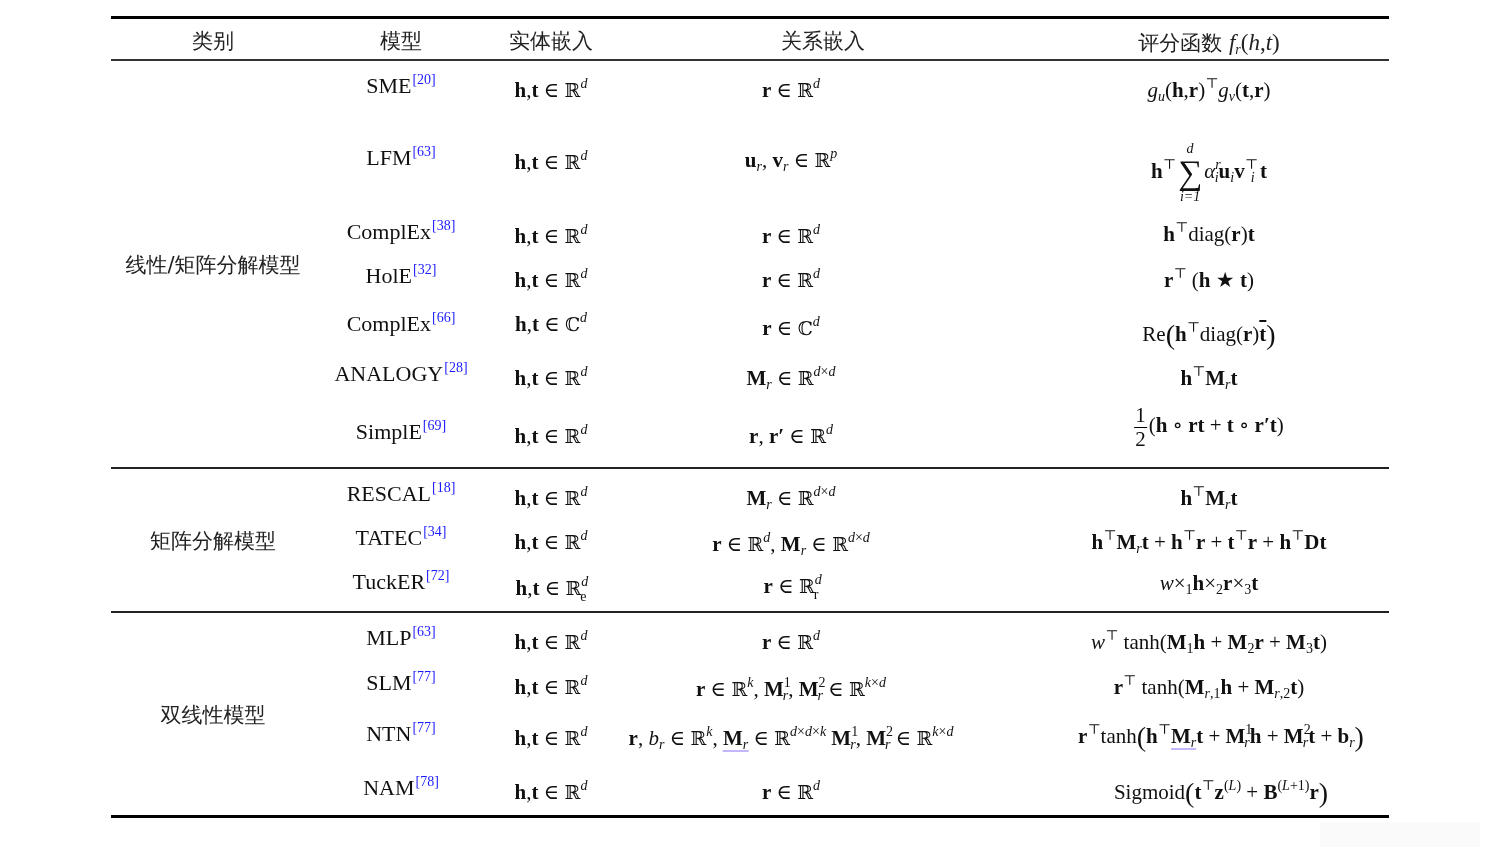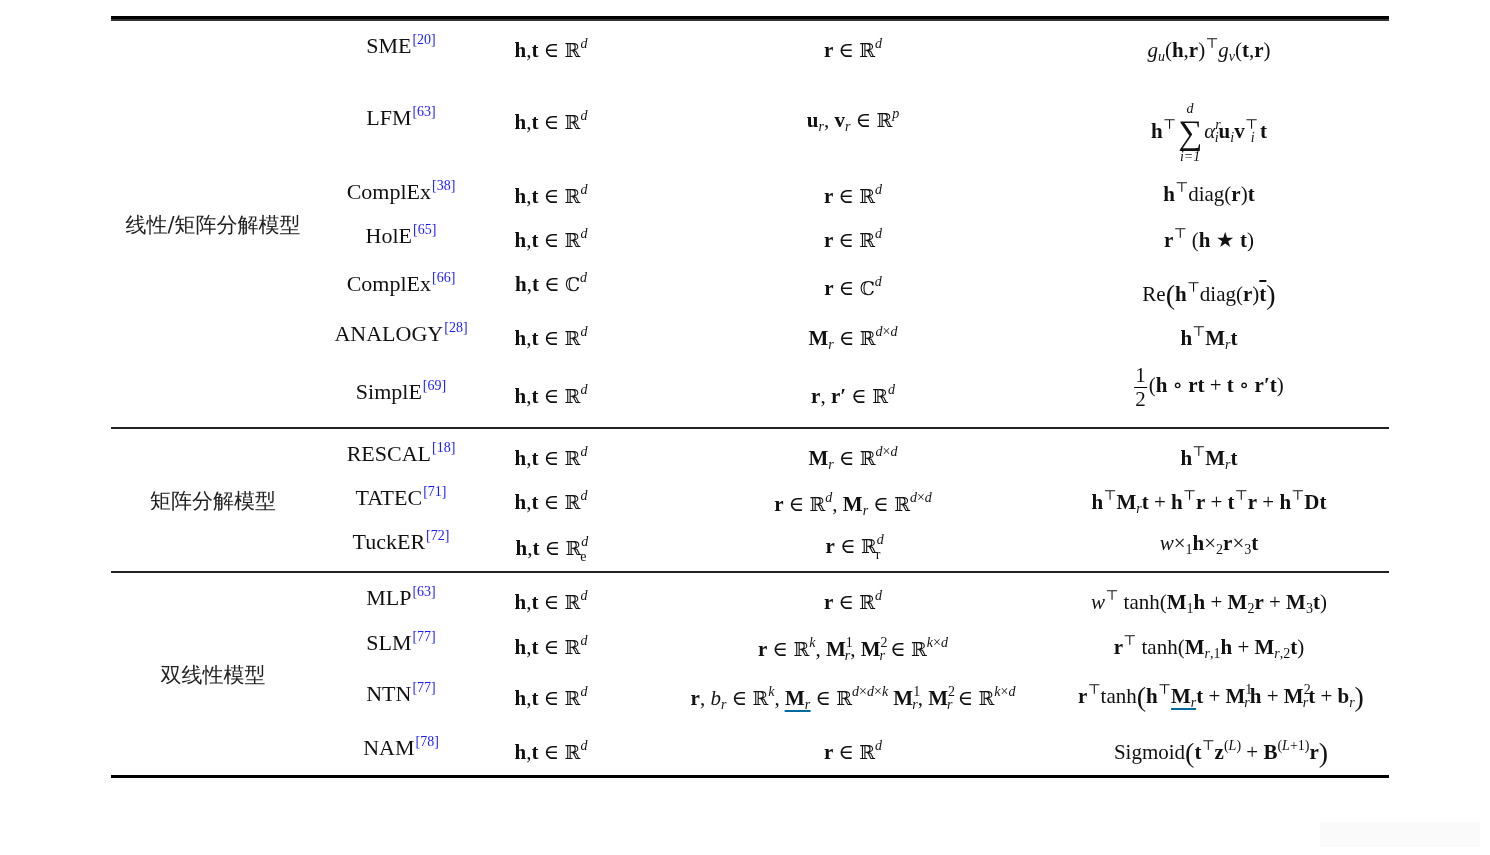--- a/index.html
+++ b/index.html
@@ -38,48 +38,55 @@
     .group { position: relative; }
     .group-label {
       position: absolute; left: 102px;
       transform: translate(-50%, -50%);
       font-family: "DejaVu Sans", sans-serif;
       font-size: 21px; color: #222; white-space: nowrap;
     }
     .row { position: absolute; left: 0; width: 100%; }
     .model { left: 290px; font-size: 22px; }
     .ent { left: 440px; font-size: 21px; }
-    .rel { left: 742px; font-size: 21px; }
+    .rel { left: 680px; font-size: 21px; }
     .score { left: 1098px; font-size: 21px; }
     .ref { color: #1a1aff; font-size: 14px; vertical-align: 9px; margin-left: 1px; }
     b { font-weight: bold; }
     i { font-style: italic; }
     sup.m { font-size: 14px; vertical-align: 9px; }
     sub.m { font-size: 14px; vertical-align: -4px; }
     .bb { font-family: "DejaVu Serif", serif; font-size: 19px; }
     .big { font-size: 28px; vertical-align: -3px; font-weight: normal; }
     .sum-wrap { display:inline-block; text-align:center; vertical-align: middle; line-height: 1; margin: 0 2px; }
     .sum-wrap .lim { font-size: 14px; font-style: italic; display:block; }
     .sum-wrap .sig { font-size: 34px; display:block; }
     .frac { display:inline-block; vertical-align: middle; text-align:center; line-height:1; margin-right: 2px;}
     .frac .num { display:block; border-bottom: 1.5px solid #000; padding: 0 1px 1px; }
     .frac .den { display:block; padding-top: 1px; }
-    .ul { border-bottom: 2px solid #0369a1; }
+    .ul { border-bottom: 2px solid #c4b5fd; }
     .ov { text-decoration: overline; }
     .corner-smudge {
       position:absolute; left: 1320px; top: 822px; width: 160px; height: 25px;
       background: #fafafa;
     }
   </style>
 </head>
 <body>
 
 <div class="table-wrap">
   <div class="rule-top"></div>
 
+  <div class="header-row">
+    <span class="cell hdr" style="left:102px">类别</span>
+    <span class="cell hdr" style="left:290px">模型</span>
+    <span class="cell hdr" style="left:440px">实体嵌入</span>
+    <span class="cell hdr" style="left:712px">关系嵌入</span>
+    <span class="cell hdr" style="left:1098px"><span>评分函数</span> <span style="font-family:'Liberation Serif',serif;font-size:23px;"><i>f</i><sub class="m"><i>r</i></sub>(<i>h</i>,<i>t</i>)</span></span>
+  </div>
 
   <div class="rule-mid"></div>
 
   <div class="group" style="height:406px">
     <span class="group-label" style="top:204px">线性/矩阵分解模型</span>
 
     <div class="row" style="top:12px">
       <span class="cell model"><span>SME</span><span class="ref">[20]</span></span>
       <span class="cell ent" style="top:4px"><b>h</b>,<b>t</b> ∈ <span class="bb">ℝ</span><sup class="m"><i>d</i></sup></span>
       <span class="cell rel" style="top:4px"><b>r</b> ∈ <span class="bb">ℝ</span><sup class="m"><i>d</i></sup></span>
@@ -94,21 +101,21 @@
     </div>
 
     <div class="row" style="top:158px">
       <span class="cell model"><span>ComplEx</span><span class="ref">[38]</span></span>
       <span class="cell ent" style="top:4px"><b>h</b>,<b>t</b> ∈ <span class="bb">ℝ</span><sup class="m"><i>d</i></sup></span>
       <span class="cell rel" style="top:4px"><b>r</b> ∈ <span class="bb">ℝ</span><sup class="m"><i>d</i></sup></span>
       <span class="cell score" style="top:2px"><b>h</b><sup class="m">⊤</sup>diag(<b>r</b>)<b>t</b></span>
     </div>
 
     <div class="row" style="top:202px">
-      <span class="cell model"><span>HolE</span><span class="ref">[65]</span></span>
+      <span class="cell model"><span>HolE</span><span class="ref">[32]</span></span>
       <span class="cell ent" style="top:4px"><b>h</b>,<b>t</b> ∈ <span class="bb">ℝ</span><sup class="m"><i>d</i></sup></span>
       <span class="cell rel" style="top:4px"><b>r</b> ∈ <span class="bb">ℝ</span><sup class="m"><i>d</i></sup></span>
       <span class="cell score" style="top:4px"><b>r</b><sup class="m">⊤</sup> (<b>h</b> ★ <b>t</b>)</span>
     </div>
 
     <div class="row" style="top:250px">
       <span class="cell model"><span>ComplEx</span><span class="ref">[66]</span></span>
       <span class="cell ent" style="top:0"><b>h</b>,<b>t</b> ∈ <span class="bb">ℂ</span><sup class="m"><i>d</i></sup></span>
       <span class="cell rel" style="top:4px"><b>r</b> ∈ <span class="bb">ℂ</span><sup class="m"><i>d</i></sup></span>
       <span class="cell score" style="top:10px">Re<span class="big">(</span><b>h</b><sup class="m">⊤</sup>diag(<b>r</b>)<b class="ov">t</b><span class="big">)</span></span>
@@ -135,21 +142,21 @@
     <span class="group-label" style="top:72px">矩阵分解模型</span>
 
     <div class="row" style="top:12px">
       <span class="cell model"><span>RESCAL</span><span class="ref">[18]</span></span>
       <span class="cell ent" style="top:4px"><b>h</b>,<b>t</b> ∈ <span class="bb">ℝ</span><sup class="m"><i>d</i></sup></span>
       <span class="cell rel" style="top:4px"><b>M</b><sub class="m"><i>r</i></sub> ∈ <span class="bb">ℝ</span><sup class="m"><i>d</i>×<i>d</i></sup></span>
       <span class="cell score" style="top:4px"><b>h</b><sup class="m">⊤</sup><b>M</b><sub class="m"><i>r</i></sub><b>t</b></span>
     </div>
 
     <div class="row" style="top:56px">
-      <span class="cell model"><span>TATEC</span><span class="ref">[71]</span></span>
+      <span class="cell model"><span>TATEC</span><span class="ref">[34]</span></span>
       <span class="cell ent" style="top:4px"><b>h</b>,<b>t</b> ∈ <span class="bb">ℝ</span><sup class="m"><i>d</i></sup></span>
       <span class="cell rel" style="top:6px"><b>r</b> ∈ <span class="bb">ℝ</span><sup class="m"><i>d</i></sup>, <b>M</b><sub class="m"><i>r</i></sub> ∈ <span class="bb">ℝ</span><sup class="m"><i>d</i>×<i>d</i></sup></span>
       <span class="cell score" style="top:4px"><b>h</b><sup class="m">⊤</sup><b>M</b><sub class="m"><i>r</i></sub><b>t</b> + <b>h</b><sup class="m">⊤</sup><b>r</b> + <b>t</b><sup class="m">⊤</sup><b>r</b> + <b>h</b><sup class="m">⊤</sup><b>Dt</b></span>
     </div>
 
     <div class="row" style="top:100px">
       <span class="cell model"><span>TuckER</span><span class="ref">[72]</span></span>
       <span class="cell ent" style="top:6px"><b>h</b>,<b>t</b> ∈ <span class="bb">ℝ</span><sup class="m" style="margin-right:-8px"><i>d</i></sup><sub class="m" style="vertical-align:-6px">e</sub></span>
       <span class="cell rel" style="top:4px"><b>r</b> ∈ <span class="bb">ℝ</span><sup class="m" style="margin-right:-8px"><i>d</i></sup><sub class="m" style="vertical-align:-6px">r</sub></span>
       <span class="cell score" style="top:4px"><i>w</i>×<sub class="m">1</sub><b>h</b>×<sub class="m">2</sub><b>r</b>×<sub class="m">3</sub><b>t</b></span>

